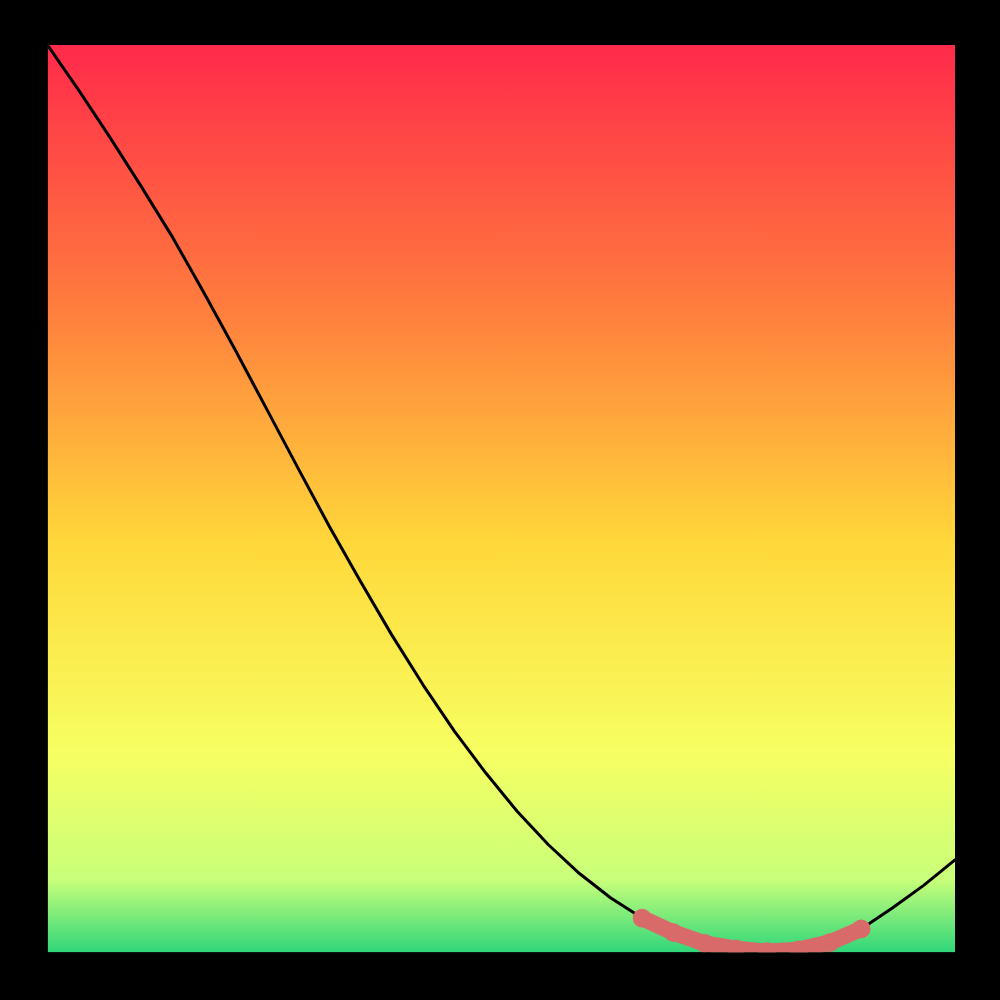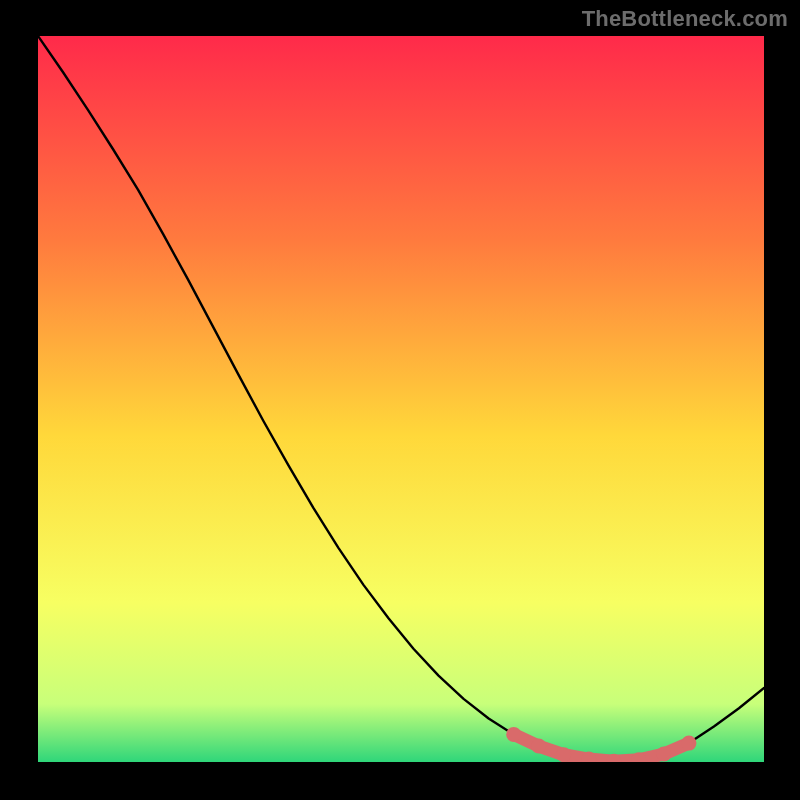--- a/index.html
+++ b/index.html
@@ -36,21 +36,20 @@
     color: #6c6c6c;
     letter-spacing: 0.2px;
   }
   svg { display: block; }
 </style>
 </head>
 <body>
 
 <div class="frame">
 
-  <div class="watermark">TheBottleneck.com</div>
 
   <div class="plot">
     <svg id="chart-svg" width="726" height="726" viewBox="0 0 726 726" preserveAspectRatio="none">
       <defs>
         <linearGradient id="bg-grad" x1="0" y1="0" x2="0" y2="1">
           <stop id="g0" offset="0%" stop-color="#ff2a4a"></stop>
           <stop id="g1" offset="28%" stop-color="#ff7a3e"></stop>
           <stop id="g2" offset="55%" stop-color="#ffd83a"></stop>
           <stop id="g3" offset="78%" stop-color="#f7ff62"></stop>
           <stop id="g4" offset="92%" stop-color="#c8ff7a"></stop>

